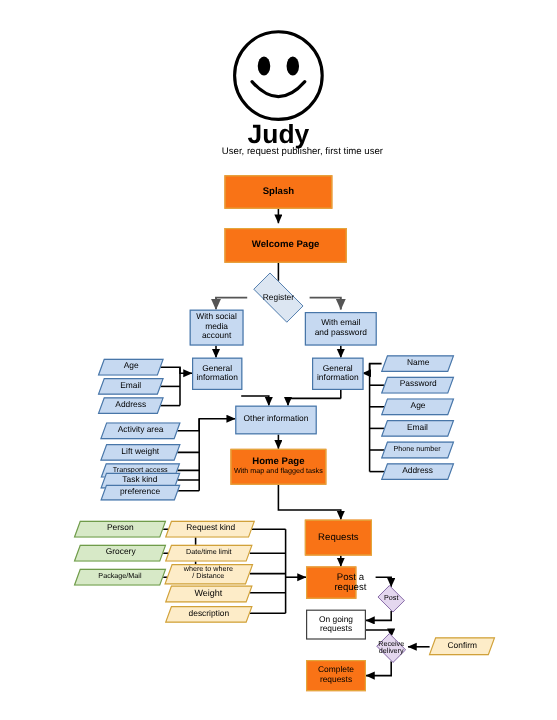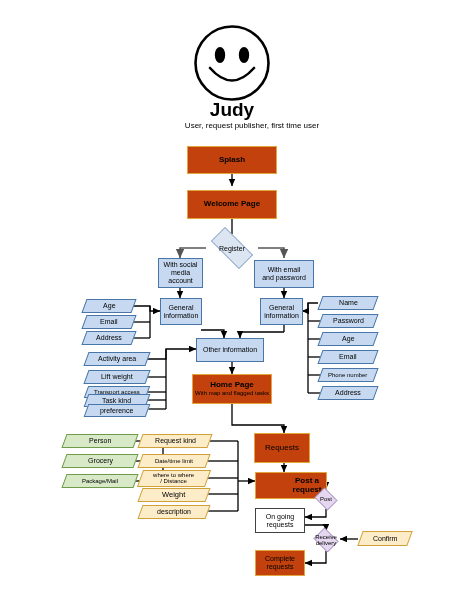--- a/index.html
+++ b/index.html
@@ -1,37 +1,37 @@
 <!DOCTYPE html>
 <html><head>
 <meta charset="utf-8">
 <style>
   html,body{margin:0;padding:0;background:#ffffff;}
   body{width:464px;height:600px;font-family:"Liberation Sans",sans-serif;color:#000;}
   #canvas{position:relative;width:464px;height:600px;overflow:hidden;background:#fff;}
   .node{position:absolute;box-sizing:border-box;display:flex;flex-direction:column;align-items:center;justify-content:center;text-align:center;line-height:1.1;}
   .box{border-width:1.5px;border-style:solid;}
-  .orange{background:#c2410c;border-color:#e3a63c;color:#000;font-weight:bold;}
+  .orange{background:#f97316;border-color:#e3a63c;color:#000;font-weight:bold;}
   .orange .sub{font-weight:normal;}
   .blue{background:#c6d9f1;border-color:#4876a8;color:#000;}
   .gray{background:#ffffff;border-color:#404040;border-width:1.8px;color:#000;}
   .para{position:absolute;box-sizing:border-box;display:flex;align-items:center;justify-content:center;text-align:center;line-height:1.05;
         transform:skewX(-20deg);border-width:1.2px;border-style:solid;}
   .para > span{display:block;transform:skewX(20deg);}
   .para.bluep{background:#c6d9f1;border-color:#4876a8;}
   .para.greenp{background:#d7e9c7;border-color:#6f9b4a;}
   .para.orangep{background:#fdecc8;border-color:#d0a13a;}
   .diamond{position:absolute;box-sizing:border-box;display:flex;align-items:center;justify-content:center;text-align:center;}
   .diamond .dshape{position:absolute;left:0;top:0;width:100%;height:100%;transform:rotate(45deg) scale(.707);border-width:1.4px;border-style:solid;box-sizing:border-box;}
   .diamond .dlabel{position:relative;z-index:2;line-height:1;}
   .d-blue .dshape{background:#dce6f2;border-color:#4876a8;}
   .d-purple .dshape{background:#e4d7ef;border-color:#8064a2;}
   svg.lines{position:absolute;left:0;top:0;width:464px;height:600px;pointer-events:none;}
   .avatar{position:absolute;}
-  #title{position:absolute;width:464px;text-align:center;font-weight:bold;font-size:19px;}
+  #title{position:absolute;width:464px;text-align:center;font-weight:bold;font-size:22px;}
   #subtitle{position:absolute;width:464px;text-align:center;font-size:8px;line-height:1.25;color:#000;}
   .t6{font-size:6px;} .t7{font-size:7px;} .t75{font-size:7.5px;}
   .t8{font-size:8px;}
 </style>
 </head>
 <body>
 
 <div id="canvas">
 
   <div class="avatar" style="left:193px;top:24px;">
@@ -128,21 +128,21 @@
       <path d="M358 539 L340 539" marker-end="url(#ah)"></path>
 
       <path d="M326 551 L326 563 L305 563" marker-end="url(#ah)"></path>
     </g>
   </svg>
 
   <div class="node box orange t8" style="left:187px;top:146px;width:90px;height:28px;">
     <span>Splash</span>
   </div>
 
-  <div class="node box orange t8" style="left:187px;top:190px;width:90px;height:29px;">
+  <div class="node box orange t8" style="left:187px;top:190px;width:102px;height:29px;">
     <span>Welcome Page</span>
   </div>
 
   <div class="diamond d-blue" style="left:204px;top:234px;width:56px;height:28px;">
     <span class="dshape"></span>
     <span class="dlabel t7">Register</span>
   </div>
 
   <div class="node box blue t7" style="left:158px;top:258px;width:45px;height:30px;white-space:pre-line;">
     <span>With social
@@ -171,21 +171,21 @@
 
   <div class="node box orange t8" style="left:192px;top:374px;width:80px;height:30px;">
     <span>Home Page</span>
     <span class="sub t6">With map and flagged tasks</span>
   </div>
 
   <div class="node box orange t8" style="left:254px;top:433px;width:56px;height:30px;font-weight:normal;">
     <span>Requests</span>
   </div>
 
-  <div class="node box orange t8" style="left:255px;top:472px;width:72px;height:27px;font-weight:bold;white-space:pre-line;padding-left:32px;">
+  <div class="node box orange t8" style="left:255px;top:472px;width:42px;height:27px;font-weight:normal;white-space:pre-line;padding-left:32px;">
     <span>Post a
 request</span>
   </div>
 
   <div class="diamond d-purple" style="left:313px;top:489px;width:26px;height:20px;">
     <span class="dshape"></span>
     <span class="dlabel t6">Post</span>
   </div>
 
   <div class="node box gray t7" style="left:255px;top:508px;width:50px;height:25px;white-space:pre-line;">

